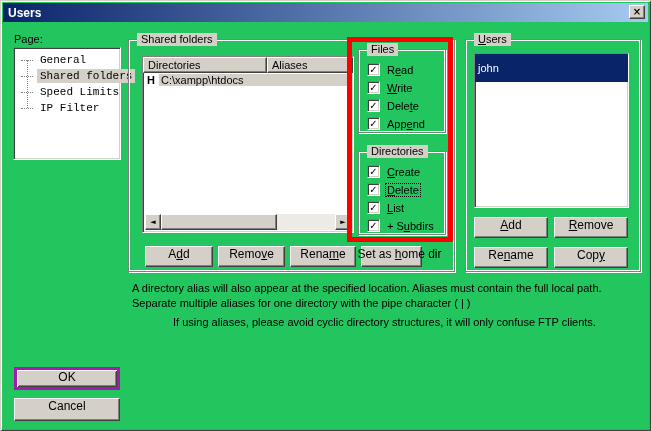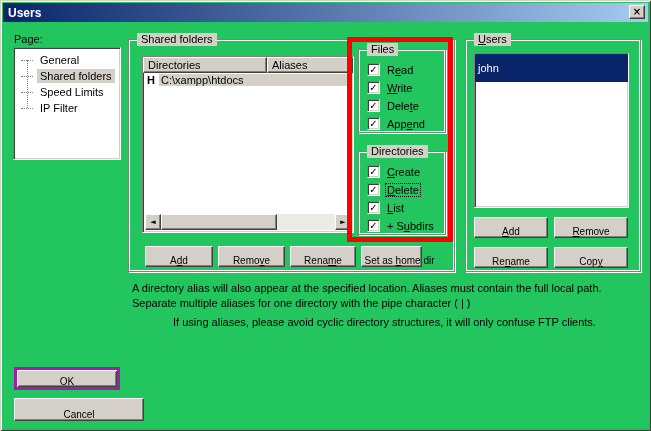--- a/index.html
+++ b/index.html
@@ -42,21 +42,21 @@
   .title-text { color:#FFF; font-weight:bold; font-size:12px; padding-left:5px; }
   .close-btn {
     position:absolute; right:3px; top:2px; width:16px; height:14px;
     display:flex; align-items:center; justify-content:center;
     font-size:10px; font-weight:bold; line-height:1; cursor:default;
     font-family:"DejaVu Sans", sans-serif;
   }
 
   
   .page-label { position:absolute; left:14px; top:33px; }
-  .page-list { position:absolute; left:13px; top:47px; width:108px; height:113px; padding-top:4px; }
+  .page-list { position:absolute; left:13px; top:47px; width:108px; height:113px; padding-top:4px;font-family:Liberation Mono, monospace; }
   .tree-vline { position:absolute; left:13px; top:12px; height:48px; width:0; border-left:1px dotted #808080; }
   .tree-row { height:16px; display:flex; align-items:center; position:relative; }
   .tree-branch { width:12px; height:0; border-top:1px dotted #808080; margin-left:7px; margin-right:4px; flex:none; }
   .tree-item-label { padding:1px 3px; white-space:nowrap; }
   .tree-row.selected .tree-item-label { background:#D4D0C8; }
 
   
   .sf-group { left:128px; top:39px; width:327px; height:233px; }
   .dir-list { position:absolute; left:13px; top:16px; width:212px; height:177px; padding:0; overflow:hidden; }
   .lv-header { display:flex; height:16px; }
@@ -66,22 +66,22 @@
   .lv-row { display:flex; height:14px; align-items:center; }
   .lv-flag { width:16px; text-align:center; font-weight:bold; flex:none; }
   .lv-dir { flex:1; background:#D4D0C8; padding:0 2px; white-space:nowrap; overflow:hidden; }
   .hscroll { position:absolute; left:2px; right:2px; bottom:2px; height:16px; display:flex; }
   .scroll-btn { width:16px; height:16px; flex:none; display:flex; align-items:center; justify-content:center;
     font-size:7px; line-height:1; font-family:"DejaVu Sans", sans-serif; }
   .scroll-track { flex:1; position:relative; background:#EDEBE5; }
   .scroll-thumb { position:absolute; left:0; top:0; width:116px; height:16px; }
 
   .btn {
-    display:flex; align-items:flex-end; justify-content:center;
-    font-family:inherit; font-size:10px; color:#000; cursor:default; white-space:nowrap;
+    display:flex; align-items:flex-start; justify-content:center;
+    font-family:inherit; font-size:12px; color:#000; cursor:default; white-space:nowrap;
   }
   .sf-btn { position:absolute; top:206px; height:21px; }
   .sf-add { left:16px; width:68px; }
   .sf-remove { left:89px; width:67px; }
   .sf-rename { left:161px; width:66px; }
   .sf-sethome { left:232px; width:61px;padding-left:16px; }
 
   
   .files-group { left:358px; top:49px; width:88px; height:84px;padding-left:28px; }
   .dirs-group { left:358px; top:151px; width:88px; height:84px; }
@@ -113,21 +113,21 @@
   .u-rename { left:8px; top:207px; }
   .u-copy { left:88px; top:207px; }
 
   
   .note1 { position:absolute; left:132px; top:281px; width:505px; line-height:15px; }
   .note2 { position:absolute; left:132px; top:315px; width:505px; line-height:15px;text-align:center; }
   .ok-btn { position:absolute; left:14px; top:367px; width:106px; height:23px;
     border:3px solid #a21caf; background:#D4D0C8;
     box-shadow: inset 1px 1px 0 #FFFFFF, inset -1px -1px 0 #404040,
                 inset 2px 2px 0 #D4D0C8, inset -2px -2px 0 #808080; }
-  .cancel-btn { position:absolute; left:14px; top:398px; width:130px; height:23px; }
+  .cancel-btn { position:absolute; left:14px; top:398px; width:106px; height:23px; }
 </style>
 </head>
 <body>
 
 <div class="window">
 
   <div class="titlebar">
     <span class="title-text">Users</span>
     <div class="close-btn raised">
       <span>×</span>

